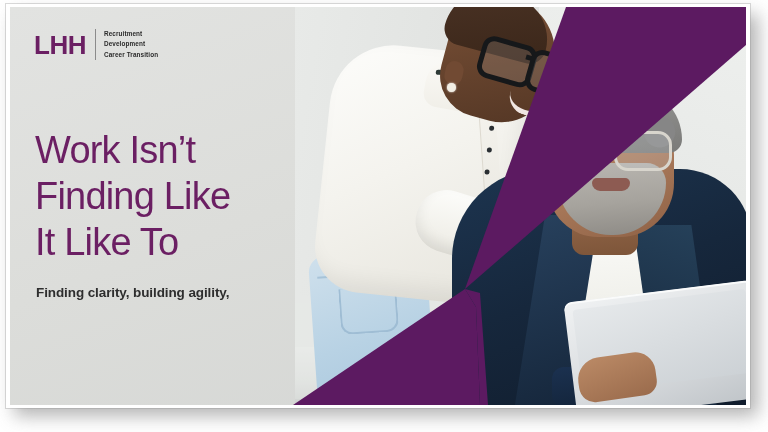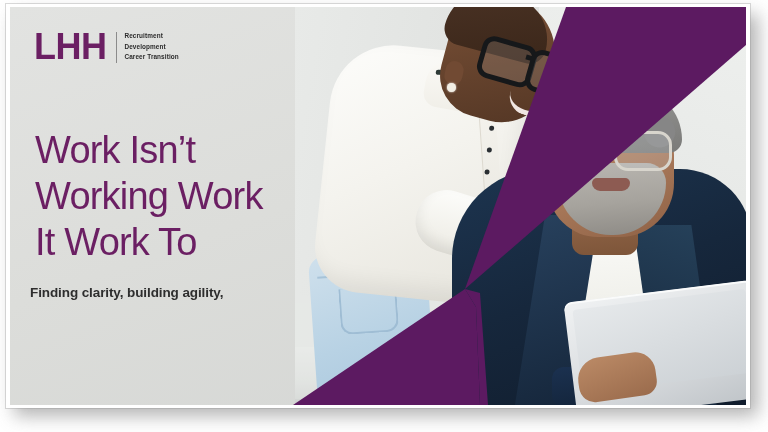--- a/index.html
+++ b/index.html
@@ -250,41 +250,41 @@
     background:linear-gradient(170deg,#1b3150,#13243a);border-radius:12px;
   }
 
   
   #swoosh{position:absolute;left:0;top:0;width:736px;height:398px;
     pointer-events:none;}
 
   
   #logo{position:absolute;left:24px;top:22px;display:flex;align-items:center;}
   #logo .lhh{
-    font-size:36px;font-weight:bold;letter-spacing:-0.5px;line-height:1;
+    font-size:26px;font-weight:bold;letter-spacing:-0.5px;line-height:1;
     color:#6B1F63;font-family:"Liberation Sans",sans-serif;
   }
   #logo .rule{
     width:1px;height:31px;background:#8b8b8b;margin:0 8px 0 9px;
   }
   #logo .tag{
     display:flex;flex-direction:column;justify-content:center;
     font-size:6.4px;font-weight:bold;line-height:1.62;color:#2b2b2b;
     letter-spacing:.1px;
   }
 
   #headline{
     position:absolute;left:25px;top:96px;width:300px;
     color:#6B1F63;font-weight:normal;font-size:38px;line-height:1.2;
     letter-spacing:-0.8px;
   }
   #headline .ln{display:block;white-space:nowrap;}
 
   #subhead{
-    position:absolute;left:20px;top:262px;width:300px;
+    position:absolute;left:26px;top:262px;width:300px;
     color:#2e2e2e;font-weight:bold;font-size:13.5px;line-height:1.52;
     letter-spacing:-0.1px;
   }
   #subhead .ln{display:block;white-space:nowrap;}
 </style>
 </head>
 <body>
 
 <div id="stage">
 
@@ -369,22 +369,22 @@
         <span class="rule"></span>
         <span class="tag">
           <span>Recruitment</span>
           <span>Development</span>
           <span>Career Transition</span>
         </span>
       </div>
 
       <h1 id="headline">
         <span class="ln">Work Isn’t</span>
-        <span class="ln">Working Work</span>
-        <span class="ln">It Work To</span>
+        <span class="ln">Finding Like</span>
+        <span class="ln">It Like To</span>
       </h1>
 
       <p id="subhead">
         <span class="ln">Finding clarity, building agility,</span>
       </p>
 
     </div>
   </div>
 </div>
 

